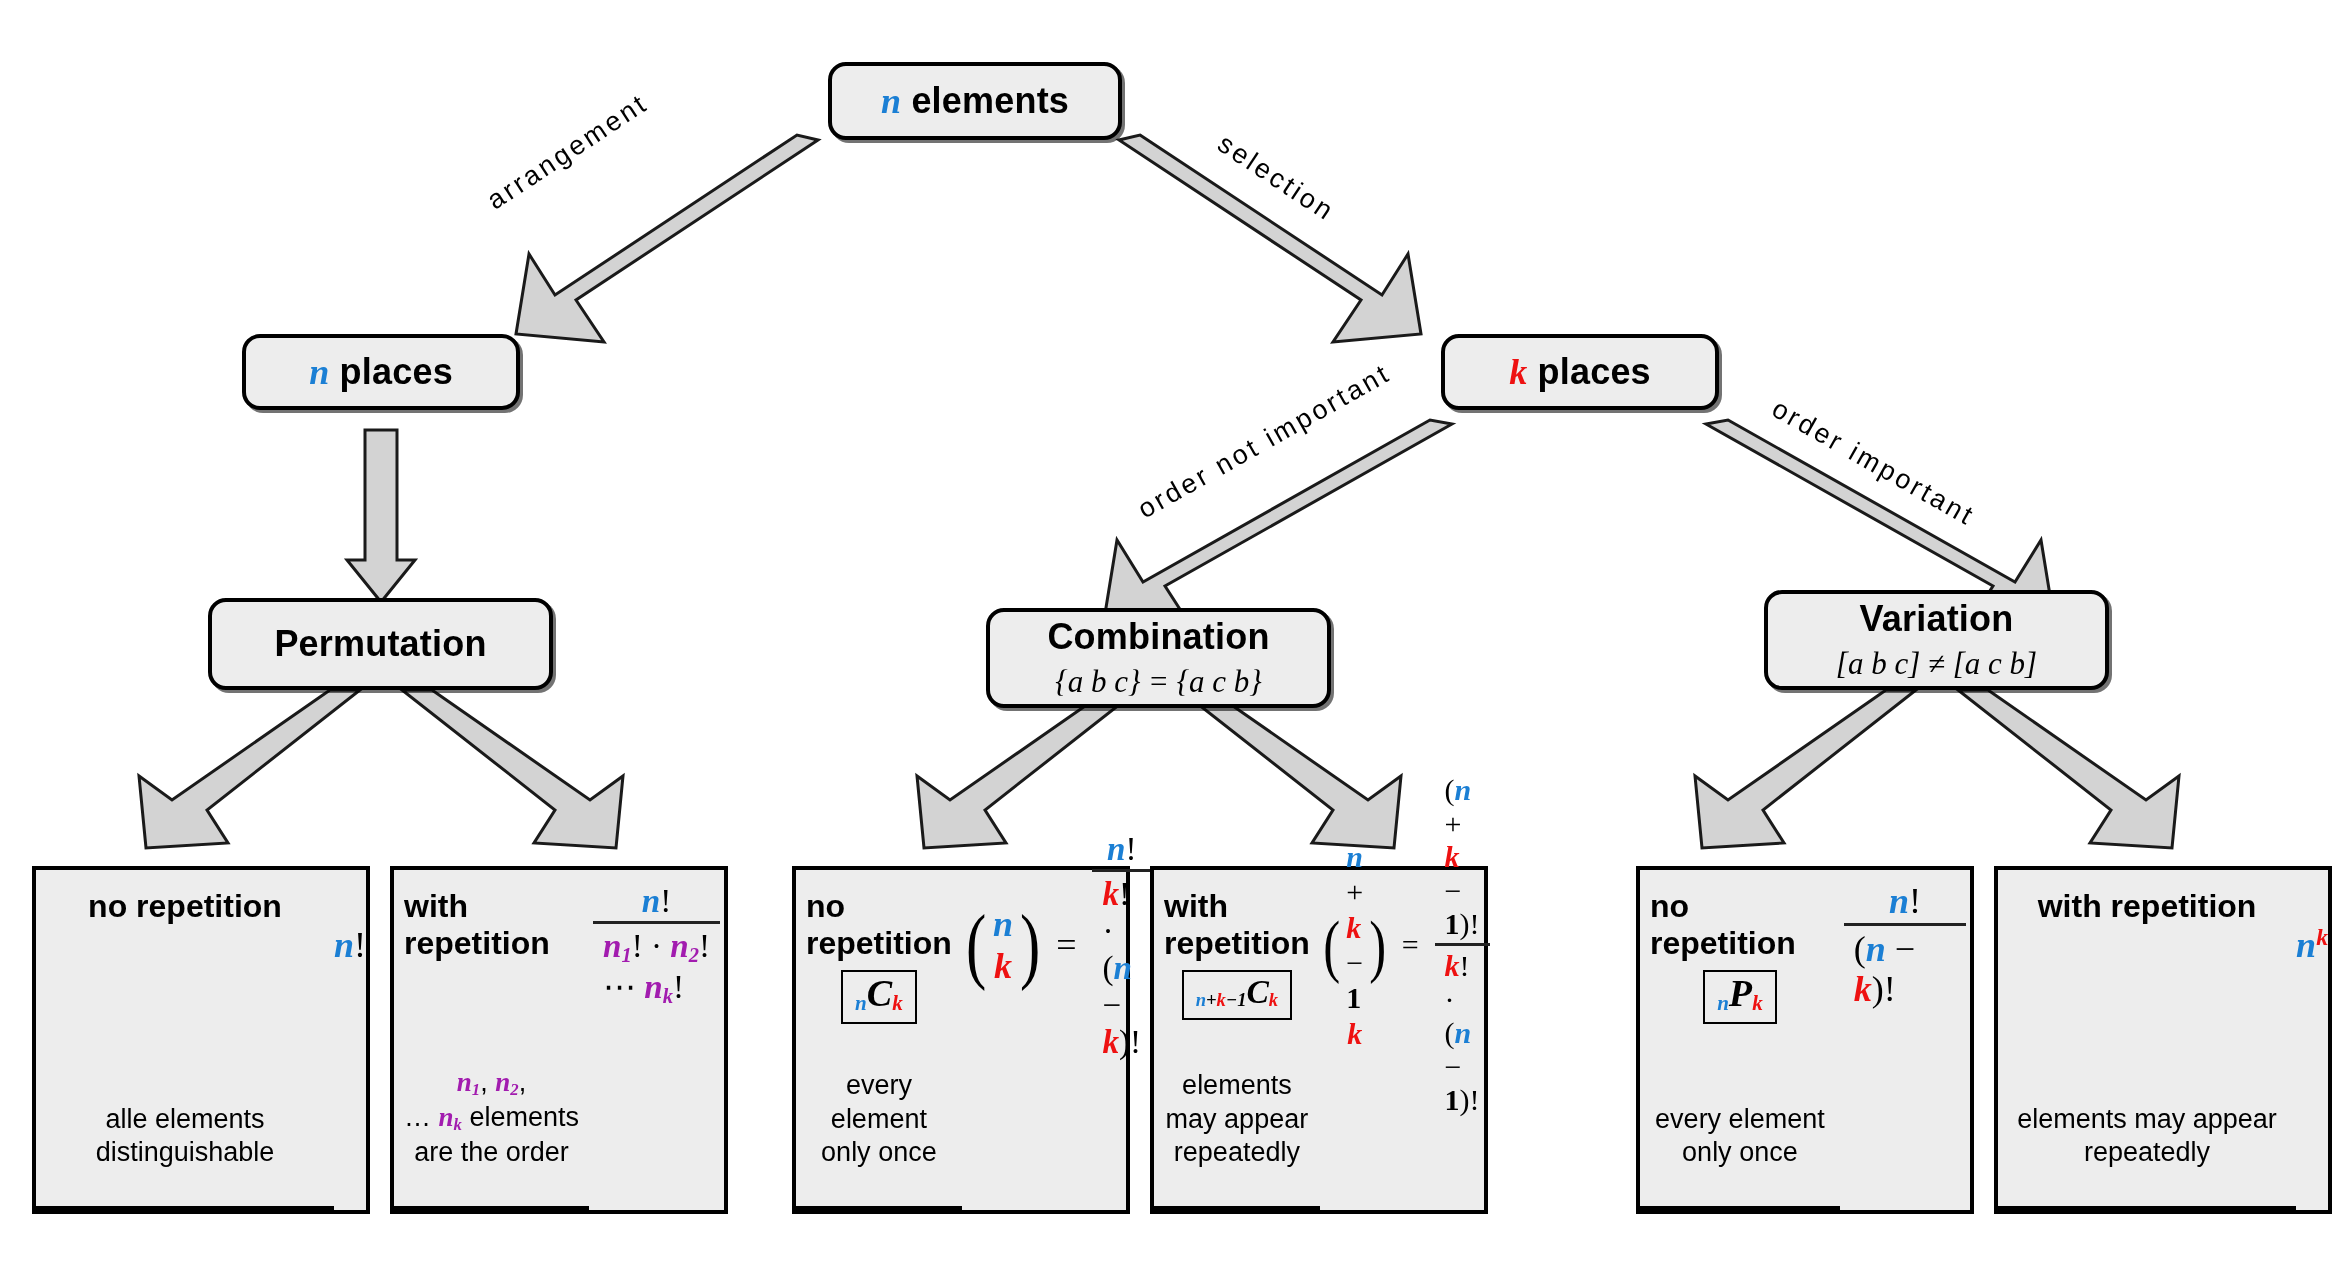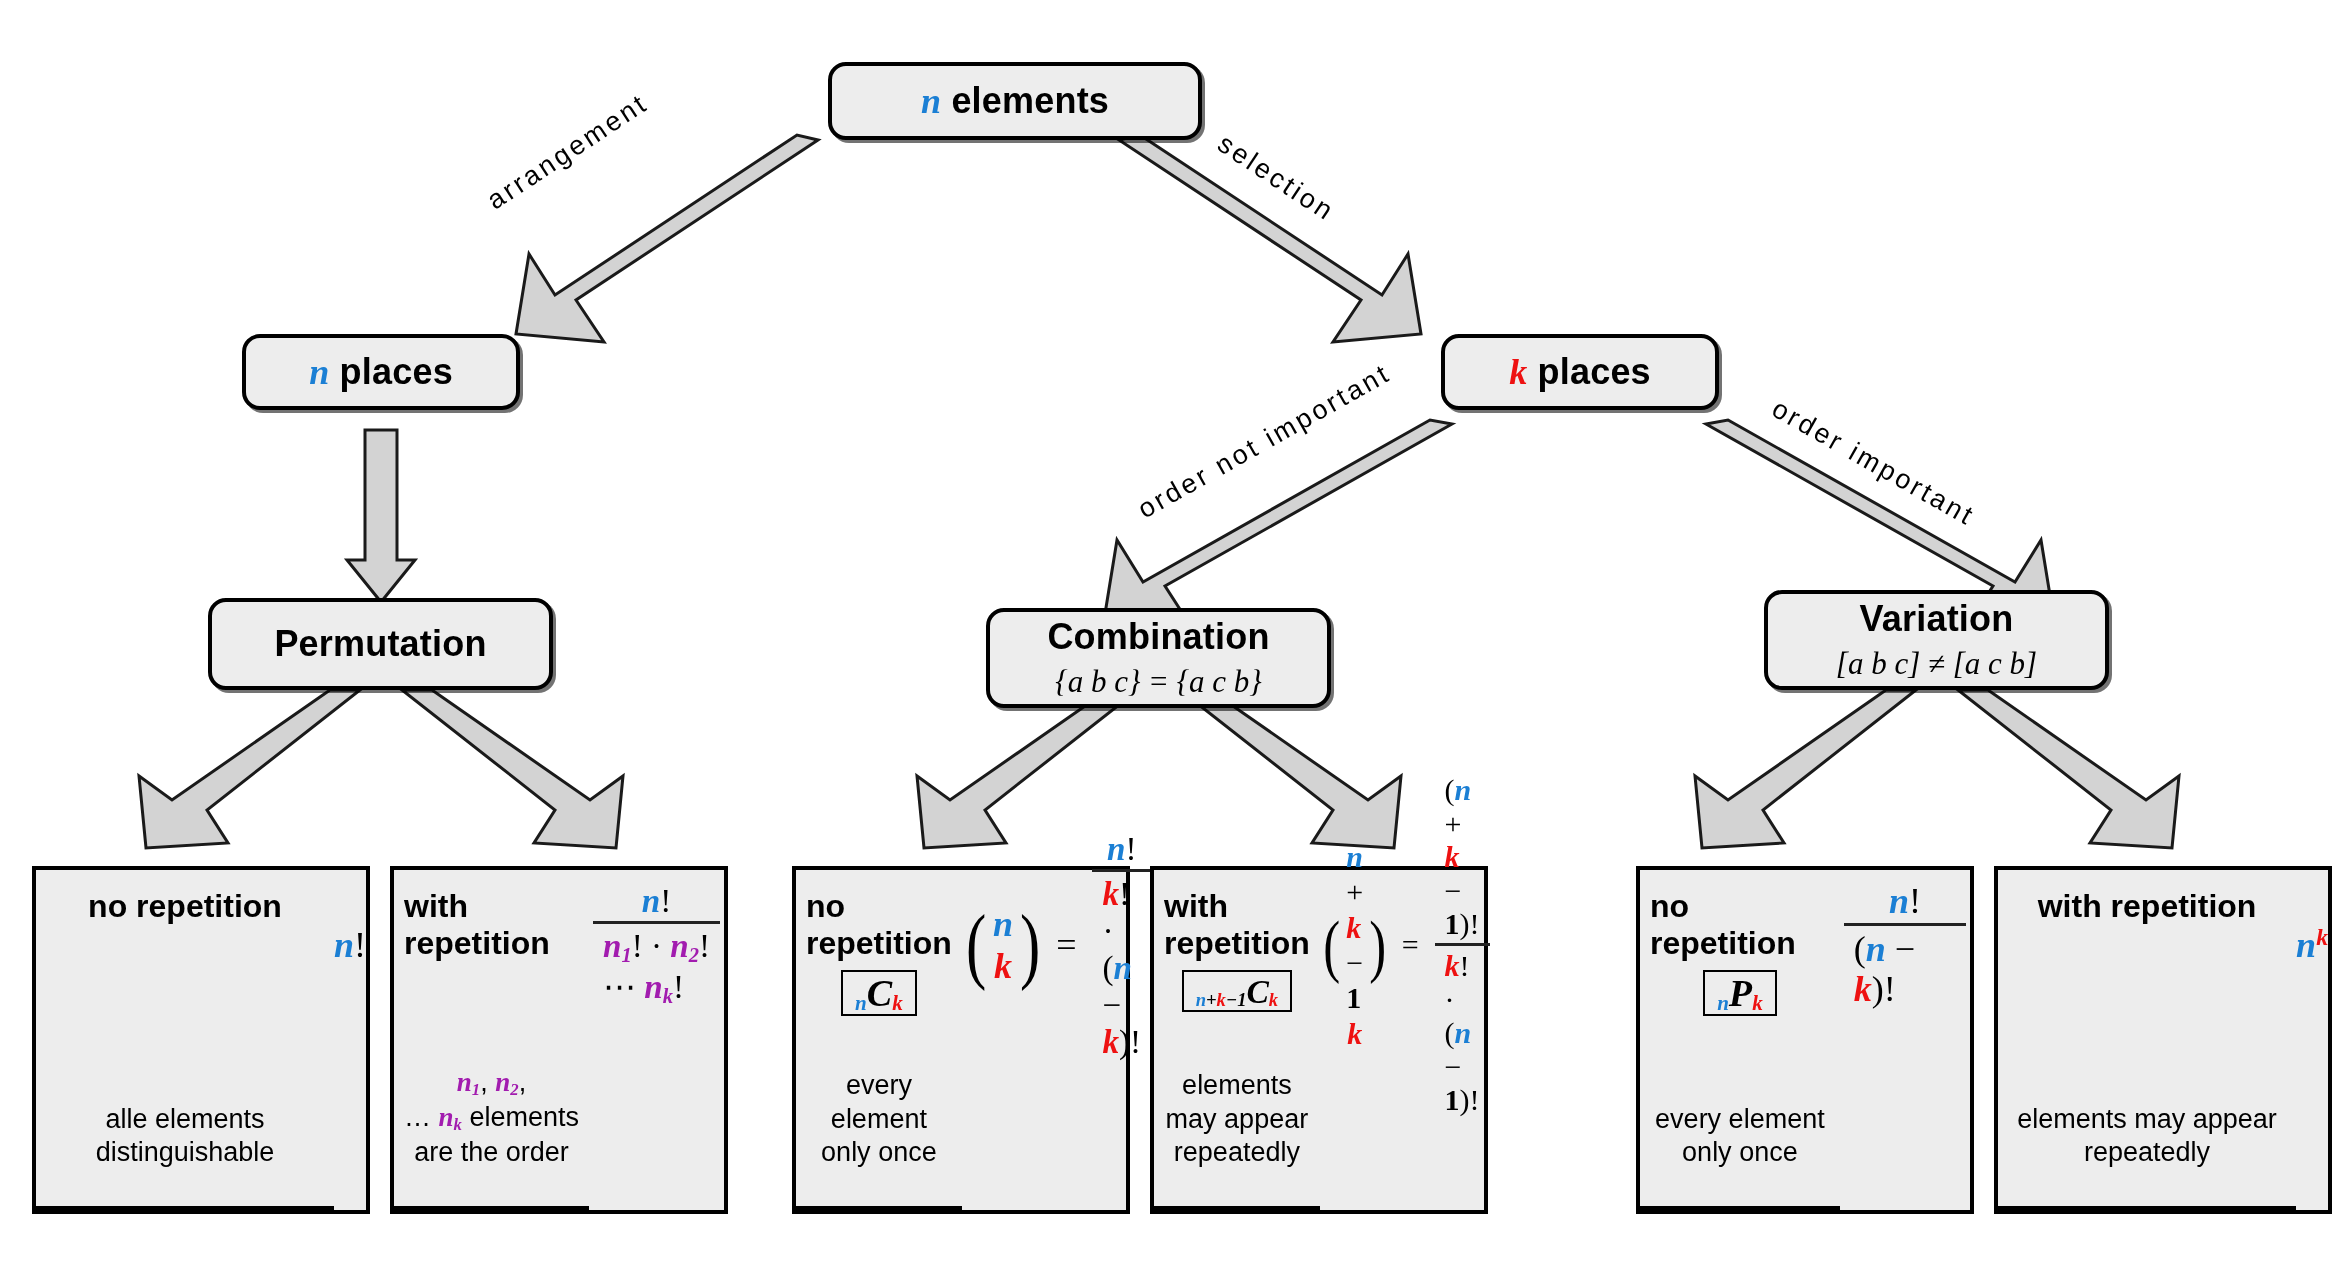--- a/index.html
+++ b/index.html
@@ -38,21 +38,21 @@
     width:100%;text-align:center;
   }
   .leaf .formula{
     height:150px;display:flex;align-items:center;justify-content:center;
     font-family:"Liberation Serif",serif;font-size:36px;
   }
 
   
   .chip{
     border:2px solid #000;background:#ededed;
-    padding:2px 12px 0;margin-top:8px;display:inline-block;
+    padding:2px 12px 8px;margin-top:8px;display:inline-block;
     font-family:"Liberation Serif",serif;font-weight:bold;font-style:italic;
     font-size:34px;line-height:1.05;white-space:nowrap;
   }
   .chip sub{font-size:.62em;vertical-align:-.18em;font-style:italic;}
   .chip .big{font-size:1.12em;}
 
   
   .blue{color:#1b7fd4;}
   .red{color:#ee1111;}
   .green{color:#a21caf;}
@@ -107,21 +107,21 @@
 
       <path d="M 1988,690 L 1958,690 L 2111,810 L 2090,843 L 2172,848 L 2179,776 L 2146,800 Z"></path>
     </g>
   </svg>
 
   <div class="elabel" style="left:590px;top:170px;transform:rotate(-33.5deg) translate(-50%,-130%);">arrangement</div>
   <div class="elabel" style="left:1220px;top:170px;transform:rotate(33.5deg) translate(-18%,-120%);">selection</div>
   <div class="elabel" style="left:1180px;top:520px;transform:rotate(-29.5deg) translate(-8%,-130%);">order not important</div>
   <div class="elabel" style="left:1755px;top:425px;transform:rotate(29.5deg) translate(0,-125%);">order important</div>
 
-  <div class="node" style="left:828px;top:62px;width:374px;height:78px;">
+  <div class="node" style="left:828px;top:62px;width:294px;height:78px;">
     <div class="ttl">
       <span class="mi blue">n</span>
       <span>elements</span>
     </div>
   </div>
 
   <div class="node" style="left:242px;top:334px;width:278px;height:76px;">
     <div class="ttl">
       <span class="mi blue">n</span>
       <span>places</span>

